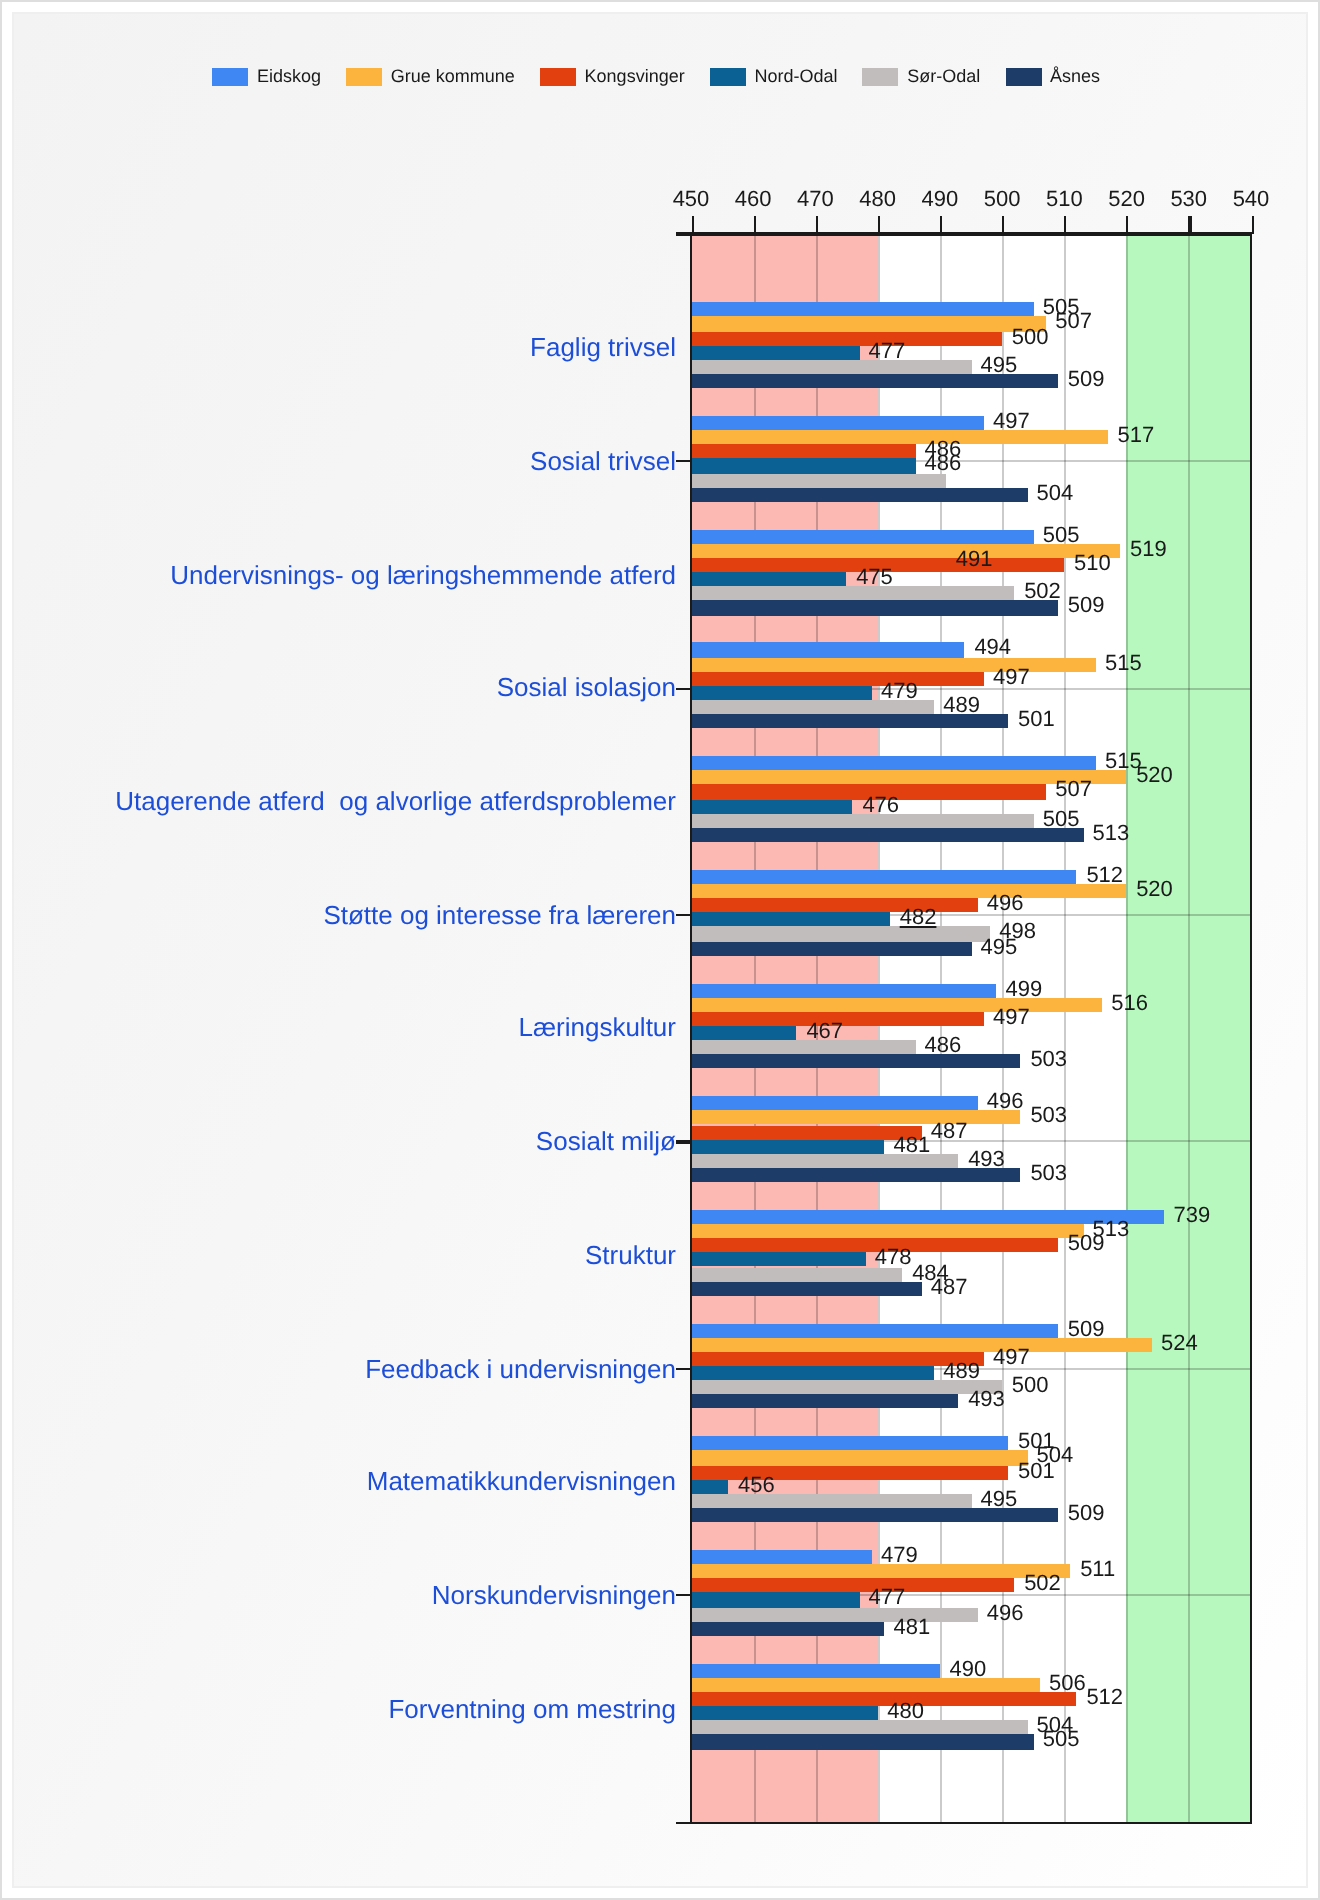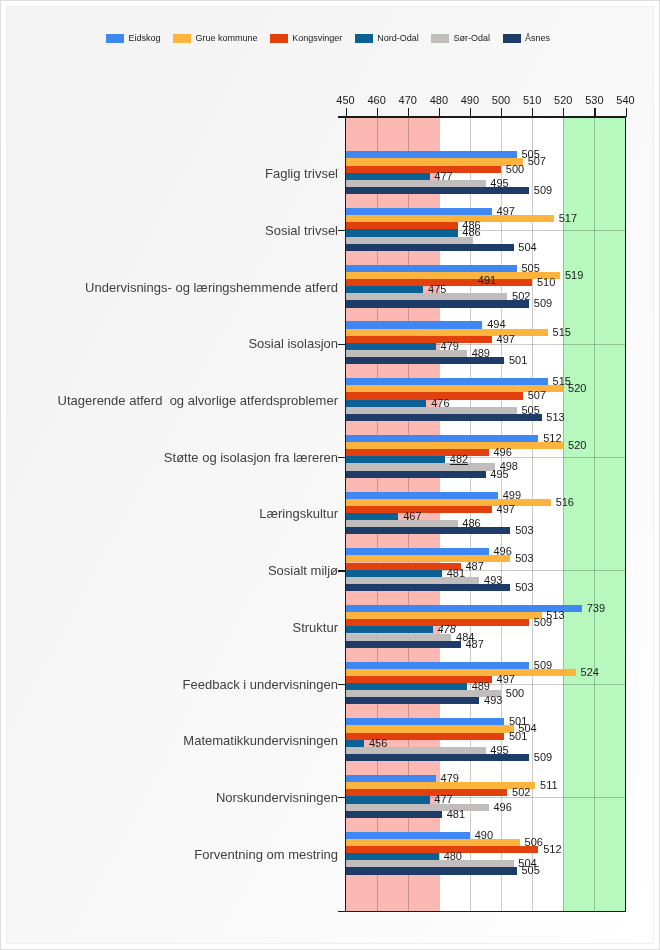--- a/index.html
+++ b/index.html
@@ -10,21 +10,21 @@
   .leg{display:flex;align-items:center;margin:0 6.2px;}
   .swatch{width:18px;height:9px;margin-right:4.5px;}
   .leglabel{font-size:9px;color:#1a1a1a;opacity:0.999;}
   #plot{position:absolute;left:345.5px;top:118px;width:280px;height:793.5px;background:#ffffff;}
   .band{position:absolute;top:0;bottom:0;}
   .grid{position:absolute;top:0;bottom:0;width:1px;background:rgba(0,0,0,0.205);}
   .hgrid{position:absolute;background:rgba(0,0,0,0.205);}
   .axisline{position:absolute;background:#1a1a1a;}
   .tick{position:absolute;background:#1a1a1a;}
   .xtl{position:absolute;font-size:11px;color:#1a1a1a;text-align:center;opacity:0.999;}
-  .catlabel{position:absolute;font-size:13px;color:#404040;text-align:right;white-space:pre;opacity:0.999;}
+  .catlabel{position:absolute;font-size:13px;color:#1d4ed8;text-align:right;white-space:pre;opacity:0.999;}
   .bar{position:absolute;}
   .vlabel{position:absolute;font-size:11px;color:#1a1a1a;white-space:nowrap;opacity:0.999;}
 </style>
 </head>
 <body>
 
 <div id="outer"></div>
 <div id="frame"></div>
 <div id="legend">
     <div class="leg">
@@ -209,41 +209,41 @@
 <div class="vlabel" style="left: 431.189px; top: 396.55px;">476</div>
 <div class="vlabel" style="left: 521.411px; top: 403.7px;">505</div>
 <div class="vlabel" style="left: 546.3px; top: 410.85px;">513</div>
 <div class="catlabel" style="right: 322px; top: 393.05px;">Utagerende atferd  og alvorlige atferdsproblemer</div>
 <div class="vlabel" style="left: 543.189px; top: 431.8px;">512</div>
 <div class="vlabel" style="left: 568.078px; top: 438.95px;">520</div>
 <div class="vlabel" style="left: 493.411px; top: 446.1px;">496</div>
 <div class="vlabel" style="left: 449.856px; top: 453.25px; text-decoration: underline;">482</div>
 <div class="vlabel" style="left: 499.633px; top: 460.4px;">498</div>
 <div class="vlabel" style="left: 490.3px; top: 467.55px;">495</div>
-<div class="catlabel" style="right: 322px; top: 449.75px;">Støtte og isolasjon fra læreren</div>
+<div class="catlabel" style="right: 322px; top: 449.75px;">Støtte og interesse fra læreren</div>
 <div class="tick" style="left: 338px; top: 456.95px; width: 7.5px; height: 1.3px;"></div>
 <div class="vlabel" style="left: 502.744px; top: 488.5px;">499</div>
 <div class="vlabel" style="left: 555.633px; top: 495.65px;">516</div>
 <div class="vlabel" style="left: 496.522px; top: 502.8px;">497</div>
 <div class="vlabel" style="left: 403.189px; top: 509.95px;">467</div>
 <div class="vlabel" style="left: 462.3px; top: 517.1px;">486</div>
 <div class="vlabel" style="left: 515.189px; top: 524.25px;">503</div>
 <div class="catlabel" style="right: 322px; top: 506.45px;">Læringskultur</div>
 <div class="vlabel" style="left: 493.411px; top: 545.2px;">496</div>
 <div class="vlabel" style="left: 515.189px; top: 552.35px;">503</div>
 <div class="vlabel" style="left: 465.411px; top: 559.5px;">487</div>
 <div class="vlabel" style="left: 446.744px; top: 566.65px;">481</div>
 <div class="vlabel" style="left: 484.078px; top: 573.8px;">493</div>
 <div class="vlabel" style="left: 515.189px; top: 580.95px;">503</div>
 <div class="catlabel" style="right: 322px; top: 563.15px;">Sosialt miljø</div>
 <div class="tick" style="left: 338px; top: 570.35px; width: 7.5px; height: 1.3px;"></div>
 <div class="vlabel" style="left: 586.744px; top: 601.9px;">739</div>
 <div class="vlabel" style="left: 546.3px; top: 609.05px;">513</div>
 <div class="vlabel" style="left: 533.856px; top: 616.2px;">509</div>
-<div class="vlabel" style="left: 437.411px; top: 623.35px; font-style: italic;">478</div>
+<div class="vlabel" style="left: 437.411px; top: 623.35px;">478</div>
 <div class="vlabel" style="left: 456.078px; top: 630.5px;">484</div>
 <div class="vlabel" style="left: 465.411px; top: 637.65px;">487</div>
 <div class="catlabel" style="right: 322px; top: 619.85px;">Struktur</div>
 <div class="vlabel" style="left: 533.856px; top: 658.6px;">509</div>
 <div class="vlabel" style="left: 580.522px; top: 665.75px;">524</div>
 <div class="vlabel" style="left: 496.522px; top: 672.9px;">497</div>
 <div class="vlabel" style="left: 471.633px; top: 680.05px;">489</div>
 <div class="vlabel" style="left: 505.856px; top: 687.2px;">500</div>
 <div class="vlabel" style="left: 484.078px; top: 694.35px;">493</div>
 <div class="catlabel" style="right: 322px; top: 676.55px;">Feedback i undervisningen</div>

